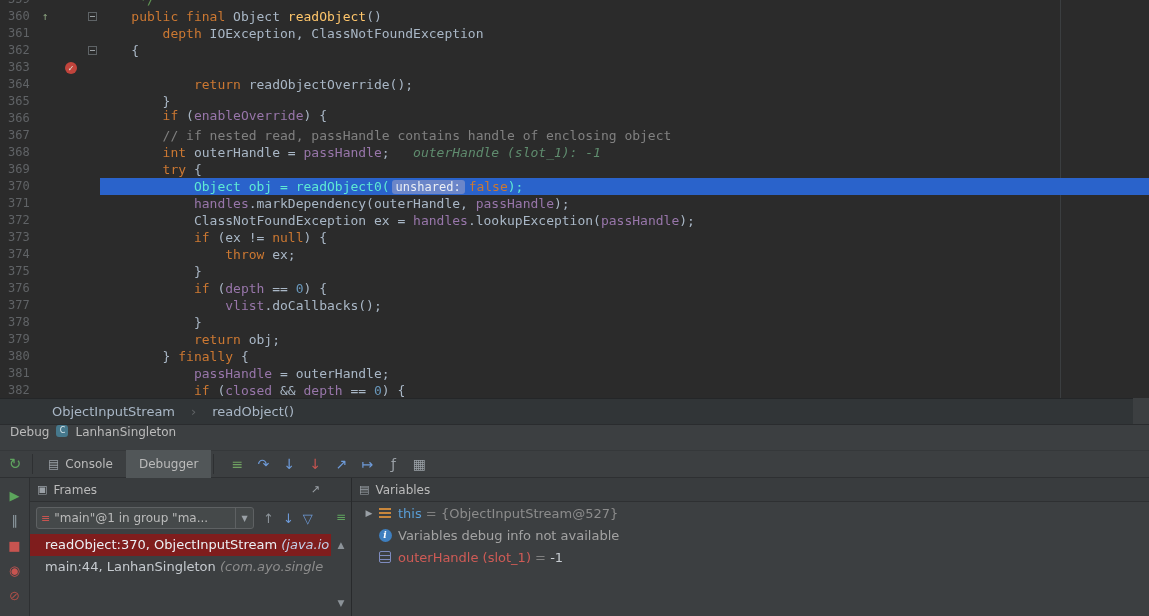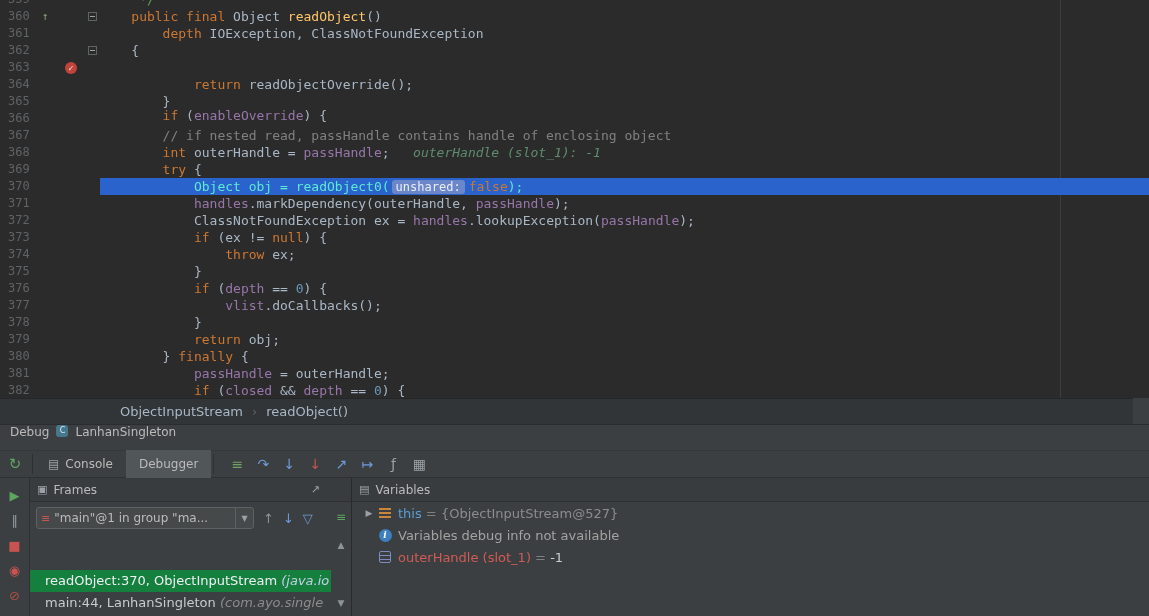--- a/index.html
+++ b/index.html
@@ -26,21 +26,21 @@
   .fold-box::after { content:""; position:absolute; left:1px; right:1px; top:3px; border-top:1px solid #9AA0A3; }
   .code { flex:1; white-space:pre; color:#A9B7C6; }
   .tk-kw{color:#CC7832} .tk-pln{color:#A9B7C6} .tk-fld{color:#9876AA} .tk-num{color:#6897BB}
   .tk-cmt{color:#808080} .tk-doc{color:#629755} .tk-mdecl{color:#FFC66B}
   .tk-hint{color:#5F8C6E; font-style:italic;}
   .tk-phint{background:#4B5052; color:#A7ACB2; border-radius:3px; padding:0 4px; margin:0 4px 0 2px; font-size:12px;}
   .hl-exec{background:#2A63CB;} .hl-bp{background:#512E2E;margin-top:48px;}
   .hl-exec .tk-pln{color:#5eead4;} .hl-exec .tk-phint{background:#6B86C9; color:#EAEEF4;}
   
   #breadcrumbs { position:absolute; top:398px; left:0; right:16px; height:26px; background:#313537;
-    border-top:1px solid #242628; display:flex; align-items:center; padding-left:120px; color:#A9B7C6; font-size:13px; }
+    border-top:1px solid #242628; display:flex; align-items:center; padding-left:52px; color:#A9B7C6; font-size:13px;gap:7px; }
   .bc-sep { color:#606366; margin:0 9px; }
   
   #debug-header { position:absolute; top:424px; left:0; right:0; height:26px; background:#3C3F41;
     border-top:1px solid #2A2C2E; display:flex; padding-left:10px; gap:7px; }
   .config-icon { width:12px; height:12px; border-radius:3px; background:#46788C; color:#DDE8EE;
     font-size:8px; line-height:12px; text-align:center; display:inline-block; }
   
   #debug-toolbar { position:absolute; top:450px; left:0; right:0; height:28px; background:#3C3F41;
     border-top:1px solid #35383A; border-bottom:1px solid #2E3032; display:flex; align-items:center; }
   .rerun { width:30px; text-align:center; color:#5FA35F; font-size:15px; }
@@ -64,21 +64,21 @@
   .thread-combo { width:218px; height:22px; background:#45494A; border:1px solid #5E6163; border-radius:3px;
     display:flex; align-items:center; overflow:hidden; }
   .thread-ic { color:#C75450; font-size:11px; padding:0 4px; }
   .thread-text { flex:1; white-space:nowrap; overflow:hidden; color:#BBBBBB; font-size:12px; }
   .combo-arrow { width:18px; align-self:stretch; border-left:1px solid #5E6163; display:flex;
     align-items:center; justify-content:center; color:#9AA0A6; font-size:8px; }
   .fr-tool { color:#8C9399; font-size:13px; }
   .fr-tool.blue { color:#6E9BD9; }
   .frames-list { margin-right:20px; overflow:hidden; }
   .frame-row { height:22px; line-height:22px; padding-left:15px; white-space:nowrap; overflow:hidden; font-size:13px; }
-  .frame-row.selected { background:#15803d;margin-top:36px; }
+  .frame-row.selected { background:#7f1d1d; }
   .frame-main { color:#C6CBD0; }
   .selected .frame-main { color:#ECF0F4; }
   .frame-pkg { font-style:italic; color:#8C8C8C; }
   .selected .frame-pkg { color:#C3D0E8; }
   .frames-scroll { position:absolute; right:0; top:24px; bottom:0; width:20px; background:#3C3F41;
     display:flex; flex-direction:column; align-items:center; }
   .threads-ic { color:#5FA35F; font-size:12px; margin-top:8px; }
   .scroll-arrow { color:#8C9399; font-size:9px; }
   .scroll-arrow.up { margin-top:16px; }
   .scroll-arrow.down { margin-top:auto; margin-bottom:8px; }

